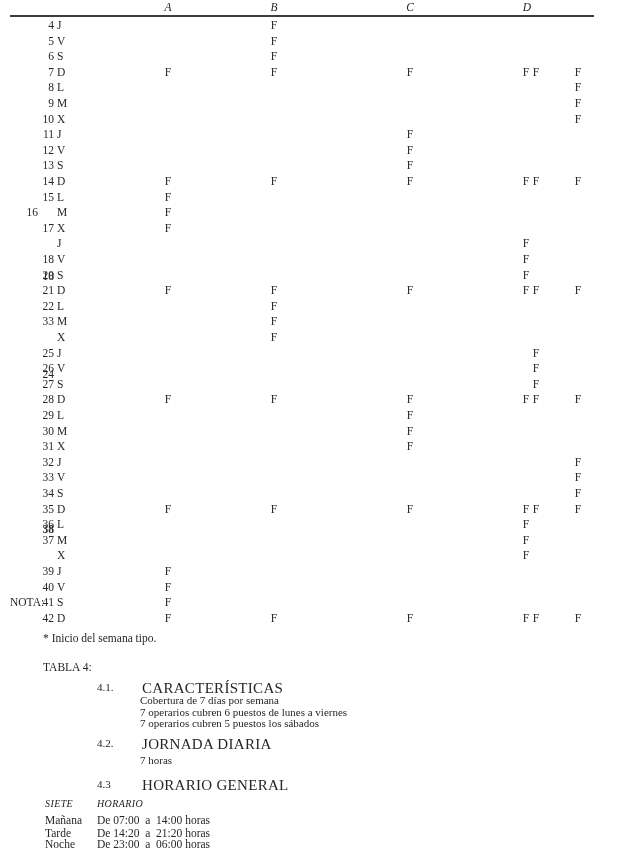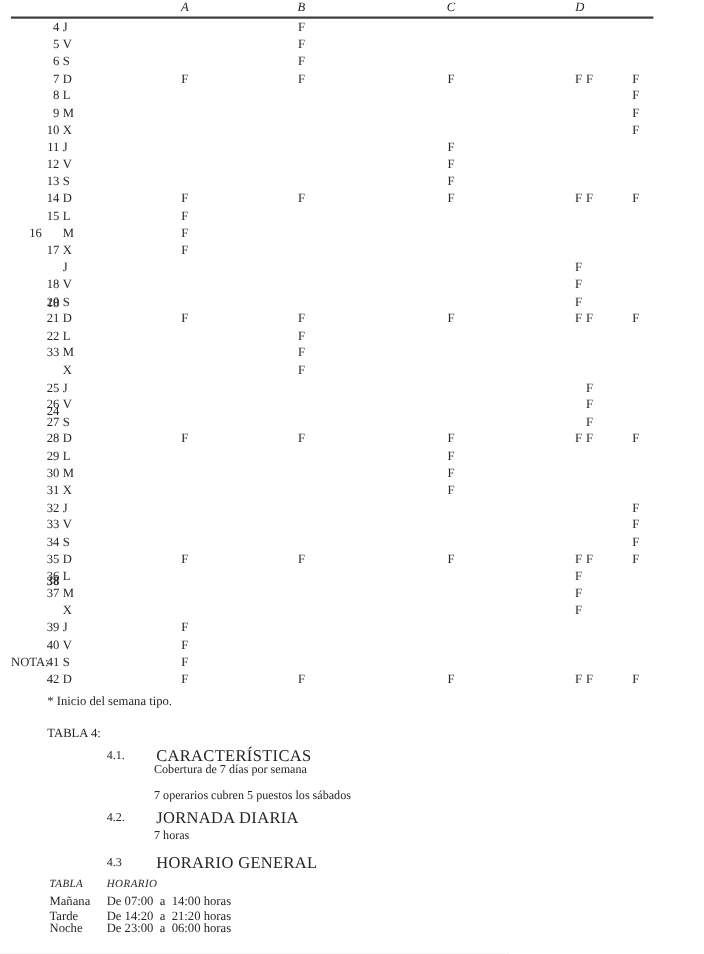--- a/index.html
+++ b/index.html
@@ -179,30 +179,31 @@
     </div>
 
   <span class="txt sz12" style="left:10px; top:596px;">NOTA:</span>
   <span class="txt sz12" style="left:43px; top:632px;">* Inicio del semana tipo.</span>
 
   <span class="txt sz12" style="left:43px; top:661px;">TABLA 4:</span>
 
   <span class="txt" style="left:97px; top:681px;">4.1.</span>
   <span class="txt caps-sm" style="left:142px; top:682px;">CARACTERÍSTICAS</span>
   <span class="txt" style="left:140px; top:694px;">Cobertura de 7 días por semana</span>
+  <span class="txt" style="left:140px; top:705.5px;">7 operarios cubren 6 puestos de lunes a viernes</span>
   <span class="txt" style="left:140px; top:717px;">7 operarios cubren 5 puestos los sábados</span>
 
   <span class="txt" style="left:97px; top:737px;">4.2.</span>
   <span class="txt caps-sm" style="left:142px; top:738px;">JORNADA DIARIA</span>
   <span class="txt" style="left:140px; top:754px;">7 horas</span>
 
   <span class="txt" style="left:97px; top:778px;">4.3</span>
   <span class="txt caps-sm" style="left:142px; top:779px;">HORARIO GENERAL</span>
 
-  <span class="txt ital caps" style="left:45px; top:798px;">TABLA</span>
+  <span class="txt ital caps" style="left:45px; top:798px;">SIETE</span>
   <span class="txt ital caps" style="left:97px; top:798px;">HORARIO</span>
 
   <span class="txt sz12" style="left:45px; top:814px;">Mañana</span>
   <span class="txt sz12" style="left:97px; top:814px;">De 07:00  a  14:00 horas</span>
 
   <span class="txt sz12" style="left:45px; top:827px;">Tarde</span>
   <span class="txt sz12" style="left:97px; top:827px;">De 14:20  a  21:20 horas</span>
 
   <span class="txt sz12" style="left:45px; top:838px;">Noche</span>
   <span class="txt sz12" style="left:97px; top:838px;">De 23:00  a  06:00 horas</span>

